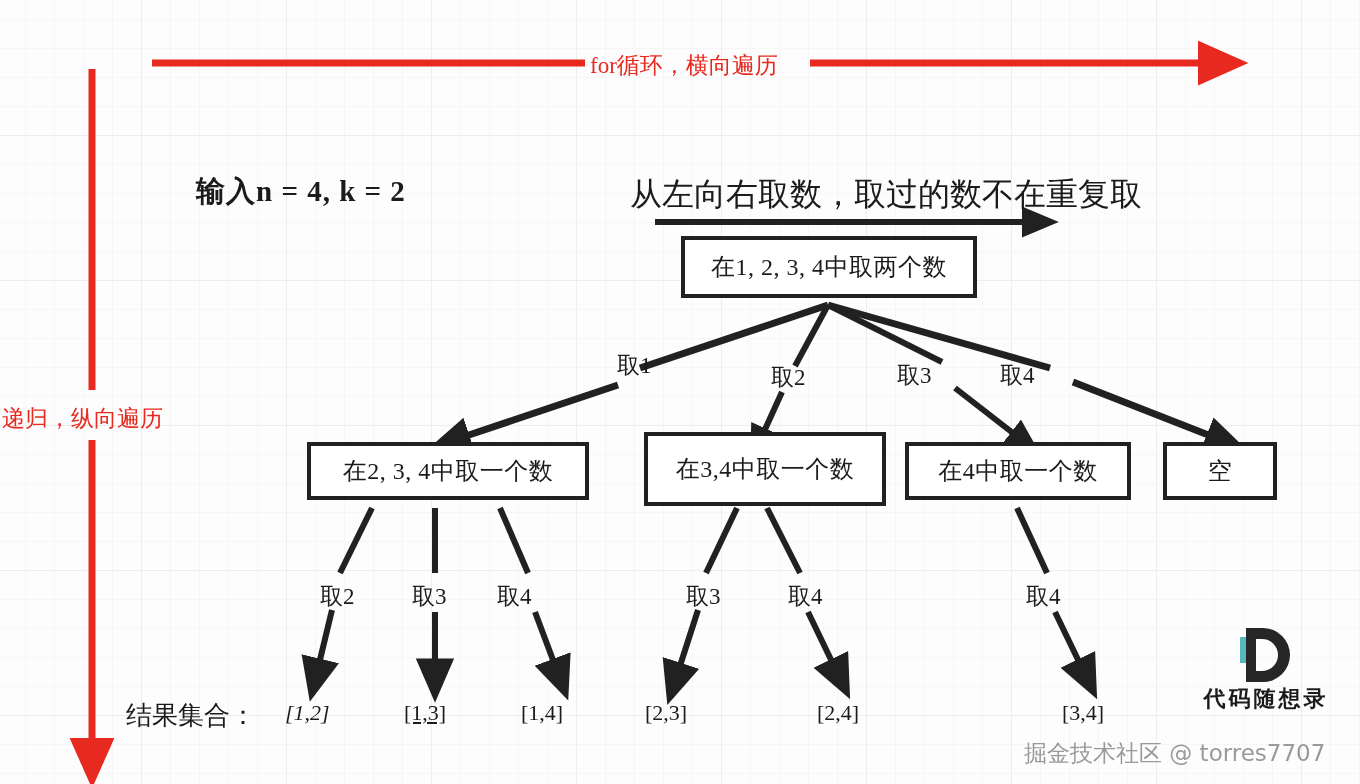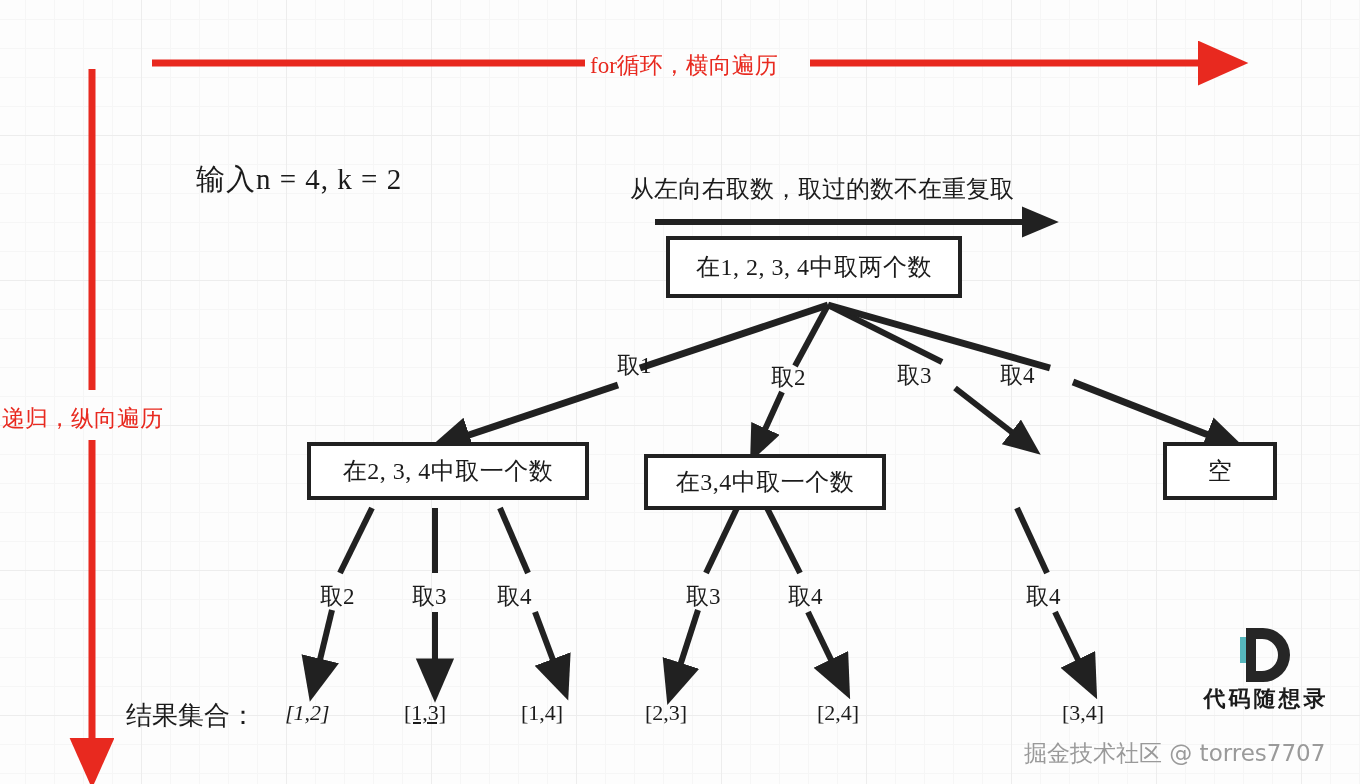--- a/index.html
+++ b/index.html
@@ -54,29 +54,29 @@
     font-size: 23px;
     white-space: nowrap;
   }
   .plain-label {
     position: absolute;
     color: #1b1b1b;
     white-space: nowrap;
   }
   #input-label {
     left: 196px;
-    top: 160px;
+    top: 172px;
     font-size: 29px;
-    font-weight: normal;
+    font-weight: bold;
     letter-spacing: 1px;
   }
   #fan-note {
     left: 630px;
     top: 173px;
-    font-size: 24px;
+    font-size: 32px;
   }
   #result-label {
     left: 126px;
     top: 698px;
     font-size: 26px;
   }
   .leaf-label {
     position: absolute;
     top: 700px;
     font-size: 22px;
@@ -191,26 +191,27 @@
   </svg>
 
   <div class="red-label" style="left:590px; top:50px;">for循环，横向遍历</div>
 
   <div class="red-label" style="left:2px; top:403px;">递归，纵向遍历</div>
 
   <div class="plain-label" id="input-label">输入n = 4, k = 2</div>
 
   <div class="plain-label" id="fan-note">从左向右取数，取过的数不在重复取</div>
 
-  <div class="node-box" style="left:666px; top:236px; width:296px; height:62px;">在1, 2, 3, 4中取两个数</div>
+  <div class="node-box" style="left:681px; top:236px; width:296px; height:62px;">在1, 2, 3, 4中取两个数</div>
 
   <div class="node-box" style="left:307px; top:442px; width:282px; height:58px;">在2, 3, 4中取一个数</div>
 
-  <div class="node-box" style="left:644px; top:454px; width:242px; height:56px;">在3,4中取一个数</div>
-
+  <div class="node-box" style="left:644px; top:432px; width:242px; height:74px;">在3,4中取一个数</div>
+
+  <div class="node-box" style="left:905px; top:442px; width:226px; height:58px;">在4中取一个数</div>
 
   <div class="node-box" style="left:1163px; top:442px; width:114px; height:58px;">空</div>
 
   <div class="edge-label" style="left:617px; top:350px;">取1</div>
 
   <div class="edge-label" style="left:771px; top:362px;">取2</div>
 
   <div class="edge-label" style="left:897px; top:360px;">取3</div>
 
   <div class="edge-label" style="left:1000px; top:360px;">取4</div>

